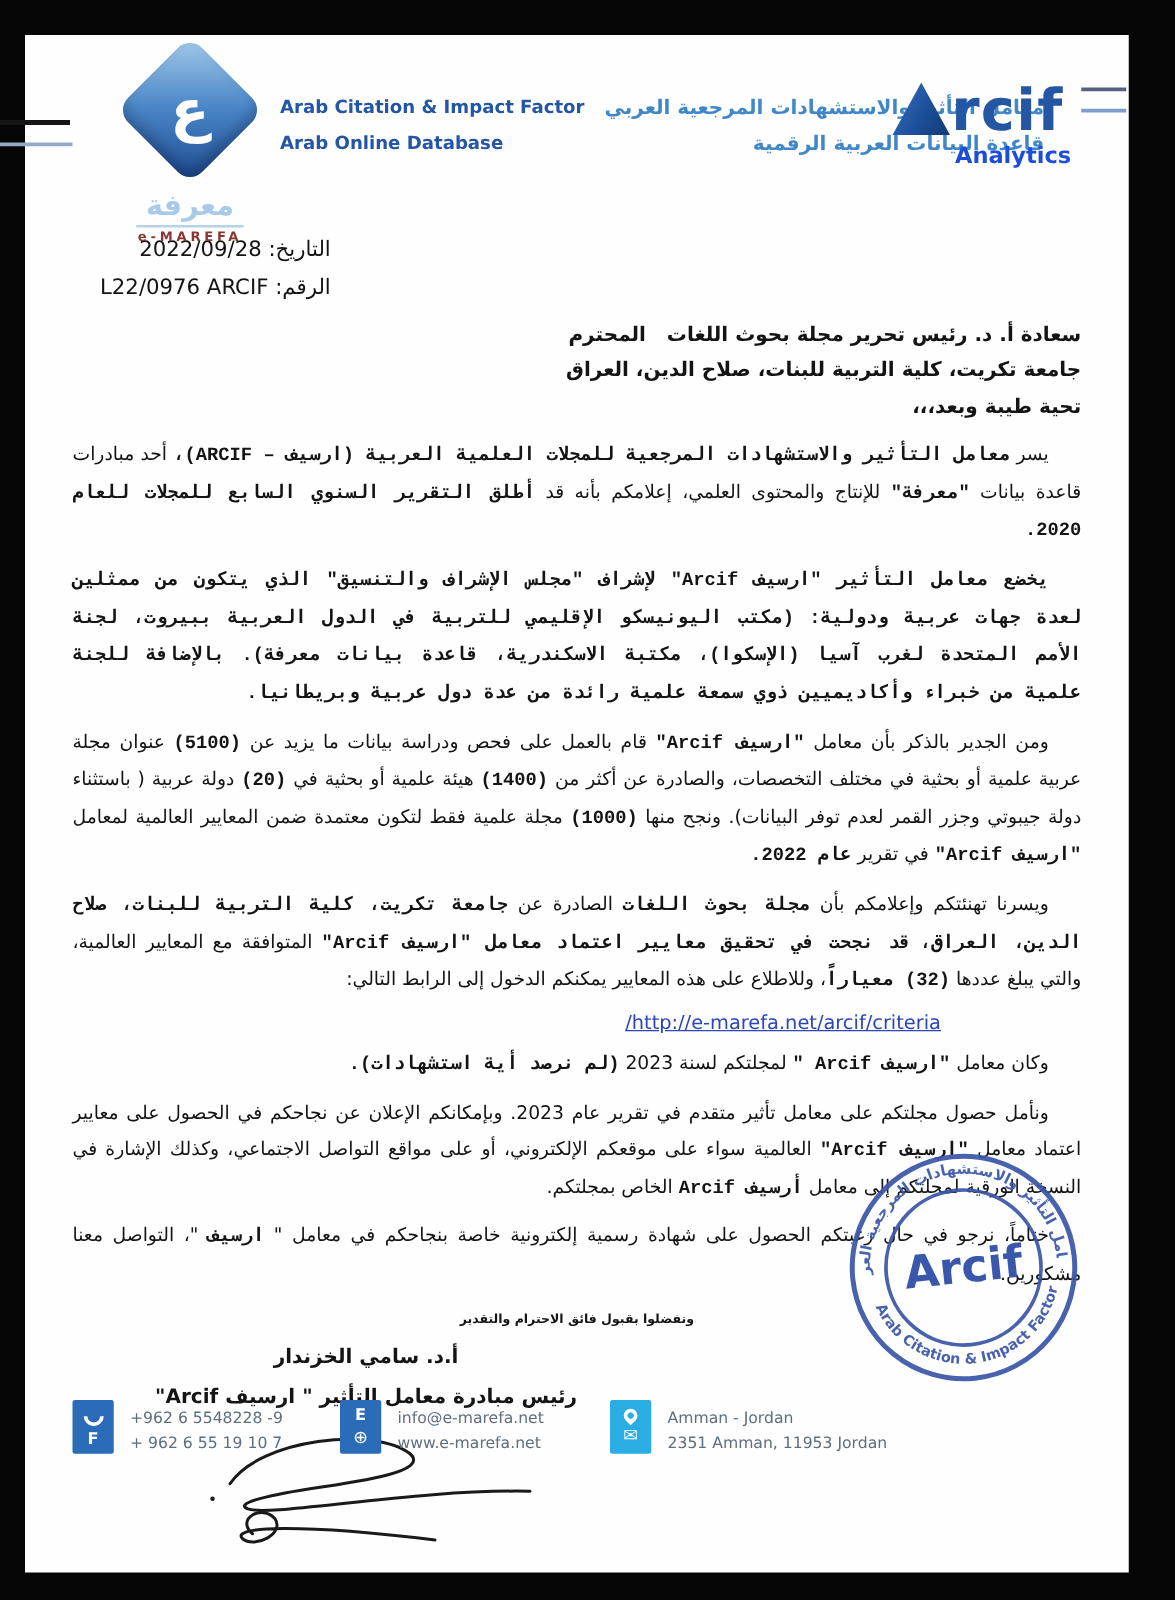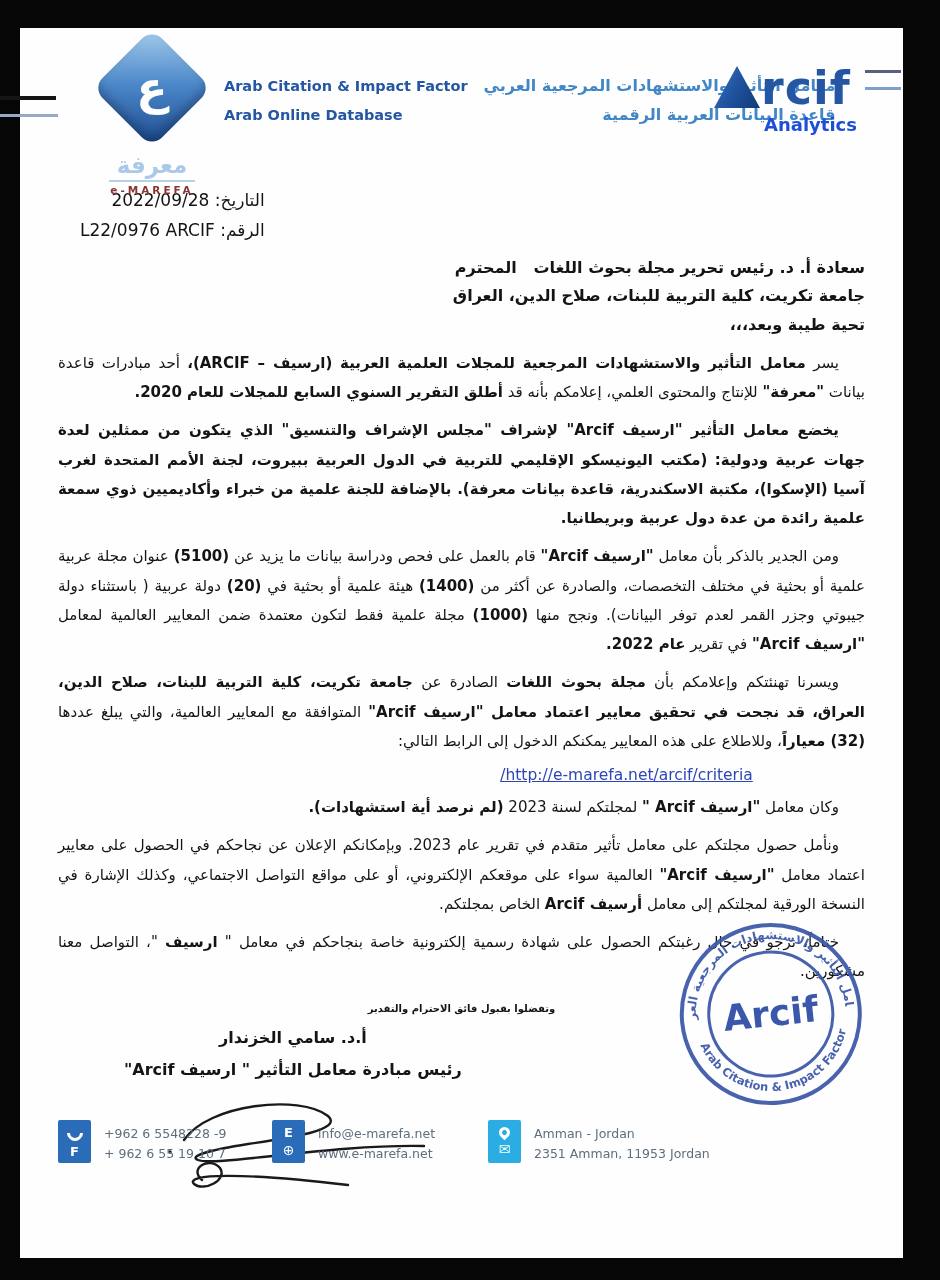--- a/index.html
+++ b/index.html
@@ -35,21 +35,21 @@
   .eq .l2{background:#7f9ecb;}
   .analytics{color:#1d4ed8;font-weight:bold;font-size:18px;margin:6px 0 0 50px;}
 
   
   .meta-wrap{direction:ltr;margin-top:2px;}
   .meta{direction:rtl;width:fit-content;margin-left:22px;text-align:right;font-weight:normal;font-size:17px;line-height:1.75;}
   .recipient{margin-top:8px;font-weight:bold;font-size:16px;line-height:1.8;}
 
   
   .para{margin:9px 0;font-size:15px;line-height:1.95;text-align:justify;text-indent:26px;}
-  .b{font-weight:bold;}
+  .b{font-weight:bold;font-family:Liberation Mono, monospace;}
   .link-line{text-align:center;margin:7px 0 3px;transform:translateX(165px);}
   .link{color:#2d46b5;text-decoration:underline;font-size:15.5px;direction:ltr;unicode-bidi:embed;}
   .closing{text-align:center;font-weight:bold;font-size:10px;margin-top:16px;}
 
   
   .sig-wrap{direction:ltr;margin-top:8px;}
   .sig{direction:rtl;width:fit-content;margin-left:66px;text-align:center;font-weight:bold;font-size:16px;line-height:2;}
   .squiggle{display:block;margin:2px 0 0 -34px;}
 
   

